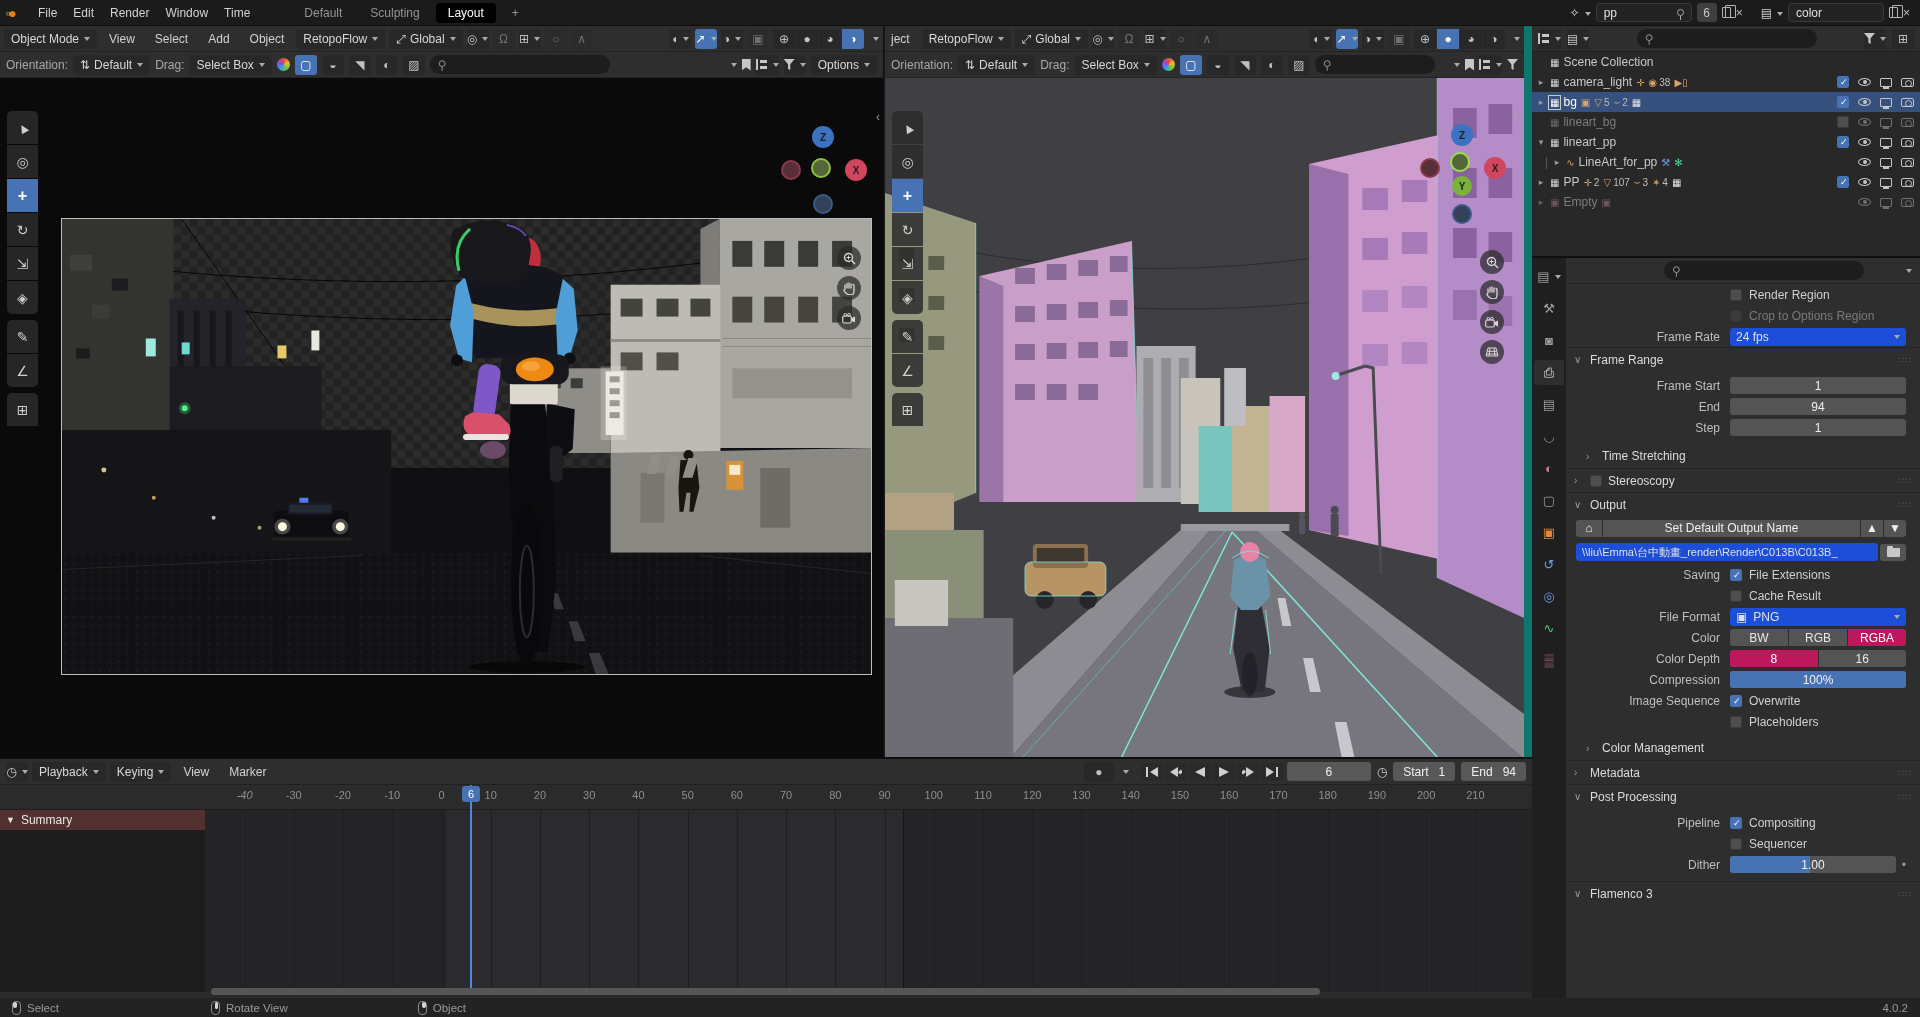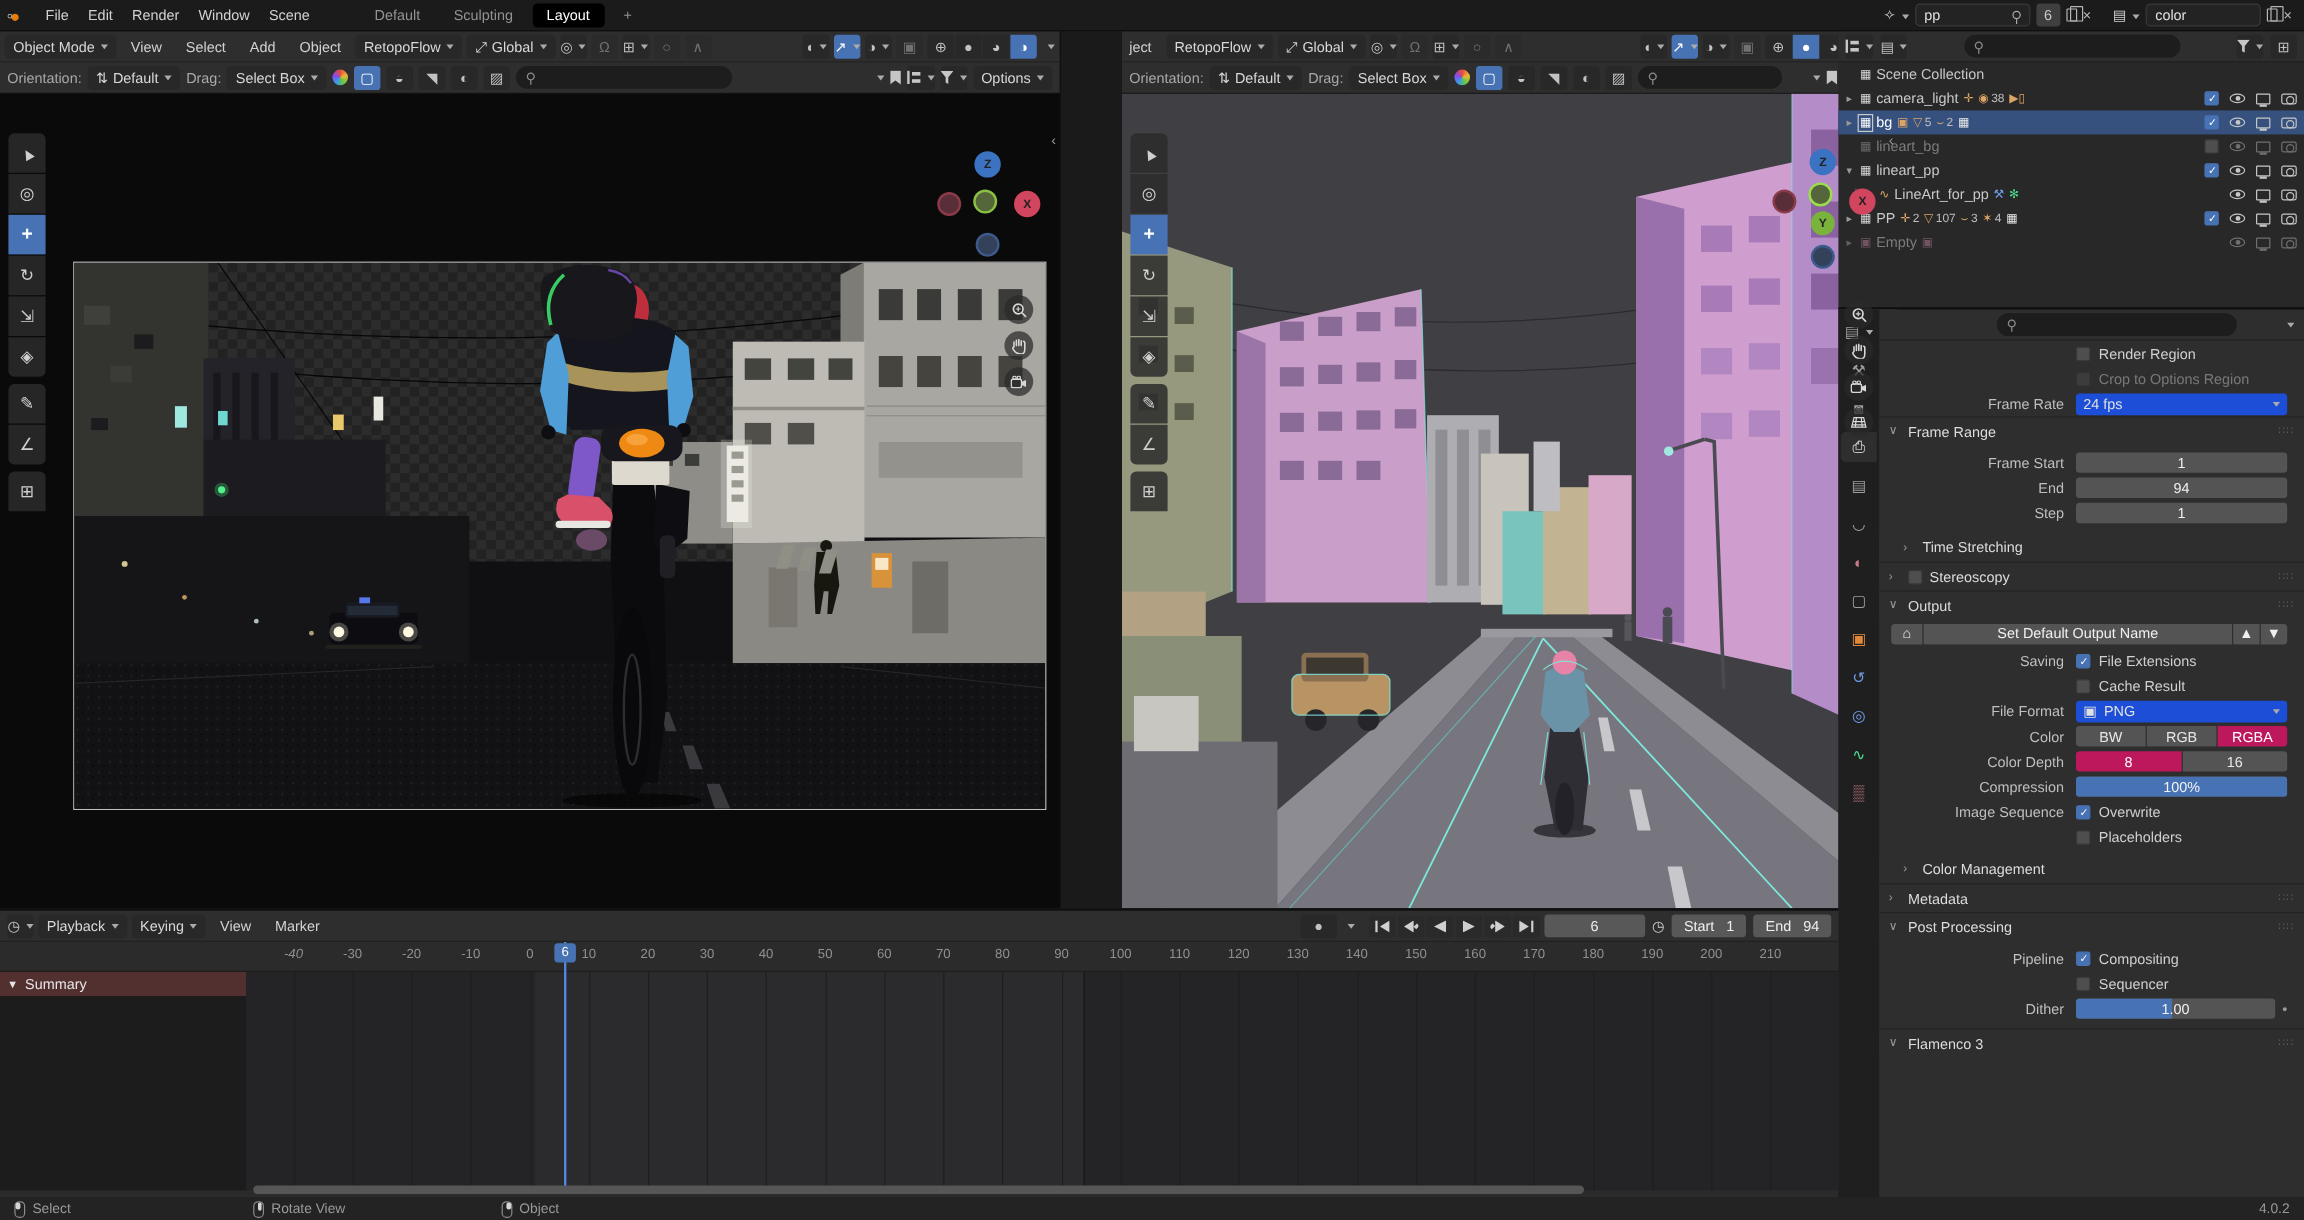--- a/index.html
+++ b/index.html
@@ -48,21 +48,21 @@
 #topbar{position:absolute;left:0;top:0;width:1920px;height:26px;background:#1b1b1b;display:flex;align-items:center;border-bottom:1px solid #0f0f0f;z-index:40}
 #logo{width:30px;text-align:center;font-size:14px}
 .tab{height:20px;padding:0 12px;display:inline-flex;align-items:center;border-radius:4px;color:#939393;margin:0 2px}
 .tab.active{background:#000000;color:#fff}
 #topbar-right{margin-left:auto;display:flex;align-items:center;gap:5px;padding-right:10px}
 .sel-field{display:inline-flex;align-items:center;gap:6px;background:#232323;border:1px solid #3a3a3a;border-radius:4px;height:19px;padding:0 7px;min-width:96px;color:#e0e0e0}
 .badge{background:#3f3f3f;border-radius:3px;height:19px;min-width:20px;display:inline-flex;align-items:center;justify-content:center;color:#c9c9c9}
 
 .vp{position:absolute;top:26px;height:731px;background:#1a1a1a;border-right:1px solid #101010}
 #vpL{left:0;width:884px}
-#vpR{left:935px;width:647px;border-right:1px solid #0f766e}
+#vpR{left:885px;width:647px;border-right:8px solid #0f766e}
 .vp-header{height:26px;background:#2e2e2e;display:flex;align-items:center;gap:4px;padding:0 4px;border-bottom:1px solid #232323;white-space:nowrap;overflow:hidden}
 .vp-tools{height:26px;background:#2e2e2e;display:flex;align-items:center;gap:5px;padding:0 6px;border-bottom:1px solid #232323;white-space:nowrap;overflow:hidden}
 .vp-canvas{position:relative;height:679px;background:#0b0b0c;overflow:hidden}
 .lbl{color:#a9a9a9}
 .srch{display:inline-flex;align-items:center;gap:5px;background:#1d1d1d;border-radius:10px;height:19px;padding:0 8px;color:#8a8a8a}
 
 .vtoolbar{position:absolute;left:7px;top:33px;width:31px;display:flex;flex-direction:column;gap:1px;z-index:10}
 .vtool{height:33px;background:#2c2c2cd9;display:flex;align-items:center;justify-content:center;color:#cfcfcf;font-size:14px}
 .vtool:first-child{border-radius:5px 5px 0 0}
 .vtool.last{border-radius:0 0 5px 5px}
@@ -141,21 +141,21 @@
 <body>
 
 <div id="app">
 
   <div id="topbar">
     <span id="logo" style="color:#e87d0d">●<span style="color:#fff;font-size:8px;position:relative;left:-11px;top:-2px">○</span></span>
     <span class="menu">File</span>
     <span class="menu">Edit</span>
     <span class="menu">Render</span>
     <span class="menu">Window</span>
-    <span class="menu">Scene</span>
+    <span class="menu">Time</span>
     <span style="width:32px"></span>
     <span class="tab">Default</span>
     <span class="tab">Sculpting</span>
     <span class="tab active">Layout</span>
     <span class="tab">+</span>
     <div id="topbar-right">
       <span style="color:#cfcfcf">✧<span class="chev"></span></span>
       <span class="sel-field">
           <span>pp</span>
           <span class="i-pin" style="margin-left:auto"></span>
@@ -854,20 +854,28 @@
           <span class="parrow">∨</span>
           <span>Output</span>
           <span class="dots">∷∷</span>
         </div>
       <div class="prow" style="height:24px;padding-left:10px">
         <span class="pfield" style="max-width:26px;border-radius:3px 0 0 3px">⌂</span>
         <span class="pfield" style="border-radius:0;margin-left:1px">Set Default Output Name</span>
         <span class="pfield" style="max-width:22px;border-radius:0;margin-left:1px">▲</span>
         <span class="pfield" style="max-width:22px;border-radius:0 3px 3px 0;margin-left:1px">▼</span>
       </div>
+      <div class="prow" style="height:24px;padding-left:10px">
+        <span class="pdrop" style="font-size:11px;overflow:hidden;white-space:nowrap">
+            <span>\\liu\Emma\台中動畫_render\Render\C013B\C013B_</span>
+          </span>
+        <span class="pfield" style="max-width:26px;margin-left:2px">
+            <span class="i-folder"></span>
+          </span>
+      </div>
       <div class="prow">
           <span class="plabel">Saving</span>
           <span class="cbrow">
             <span class="i-check on"></span>
             <span class="cl">File Extensions</span>
           </span>
         </div>
       <div class="prow">
           <span class="plabel"></span>
           <span class="cbrow">

